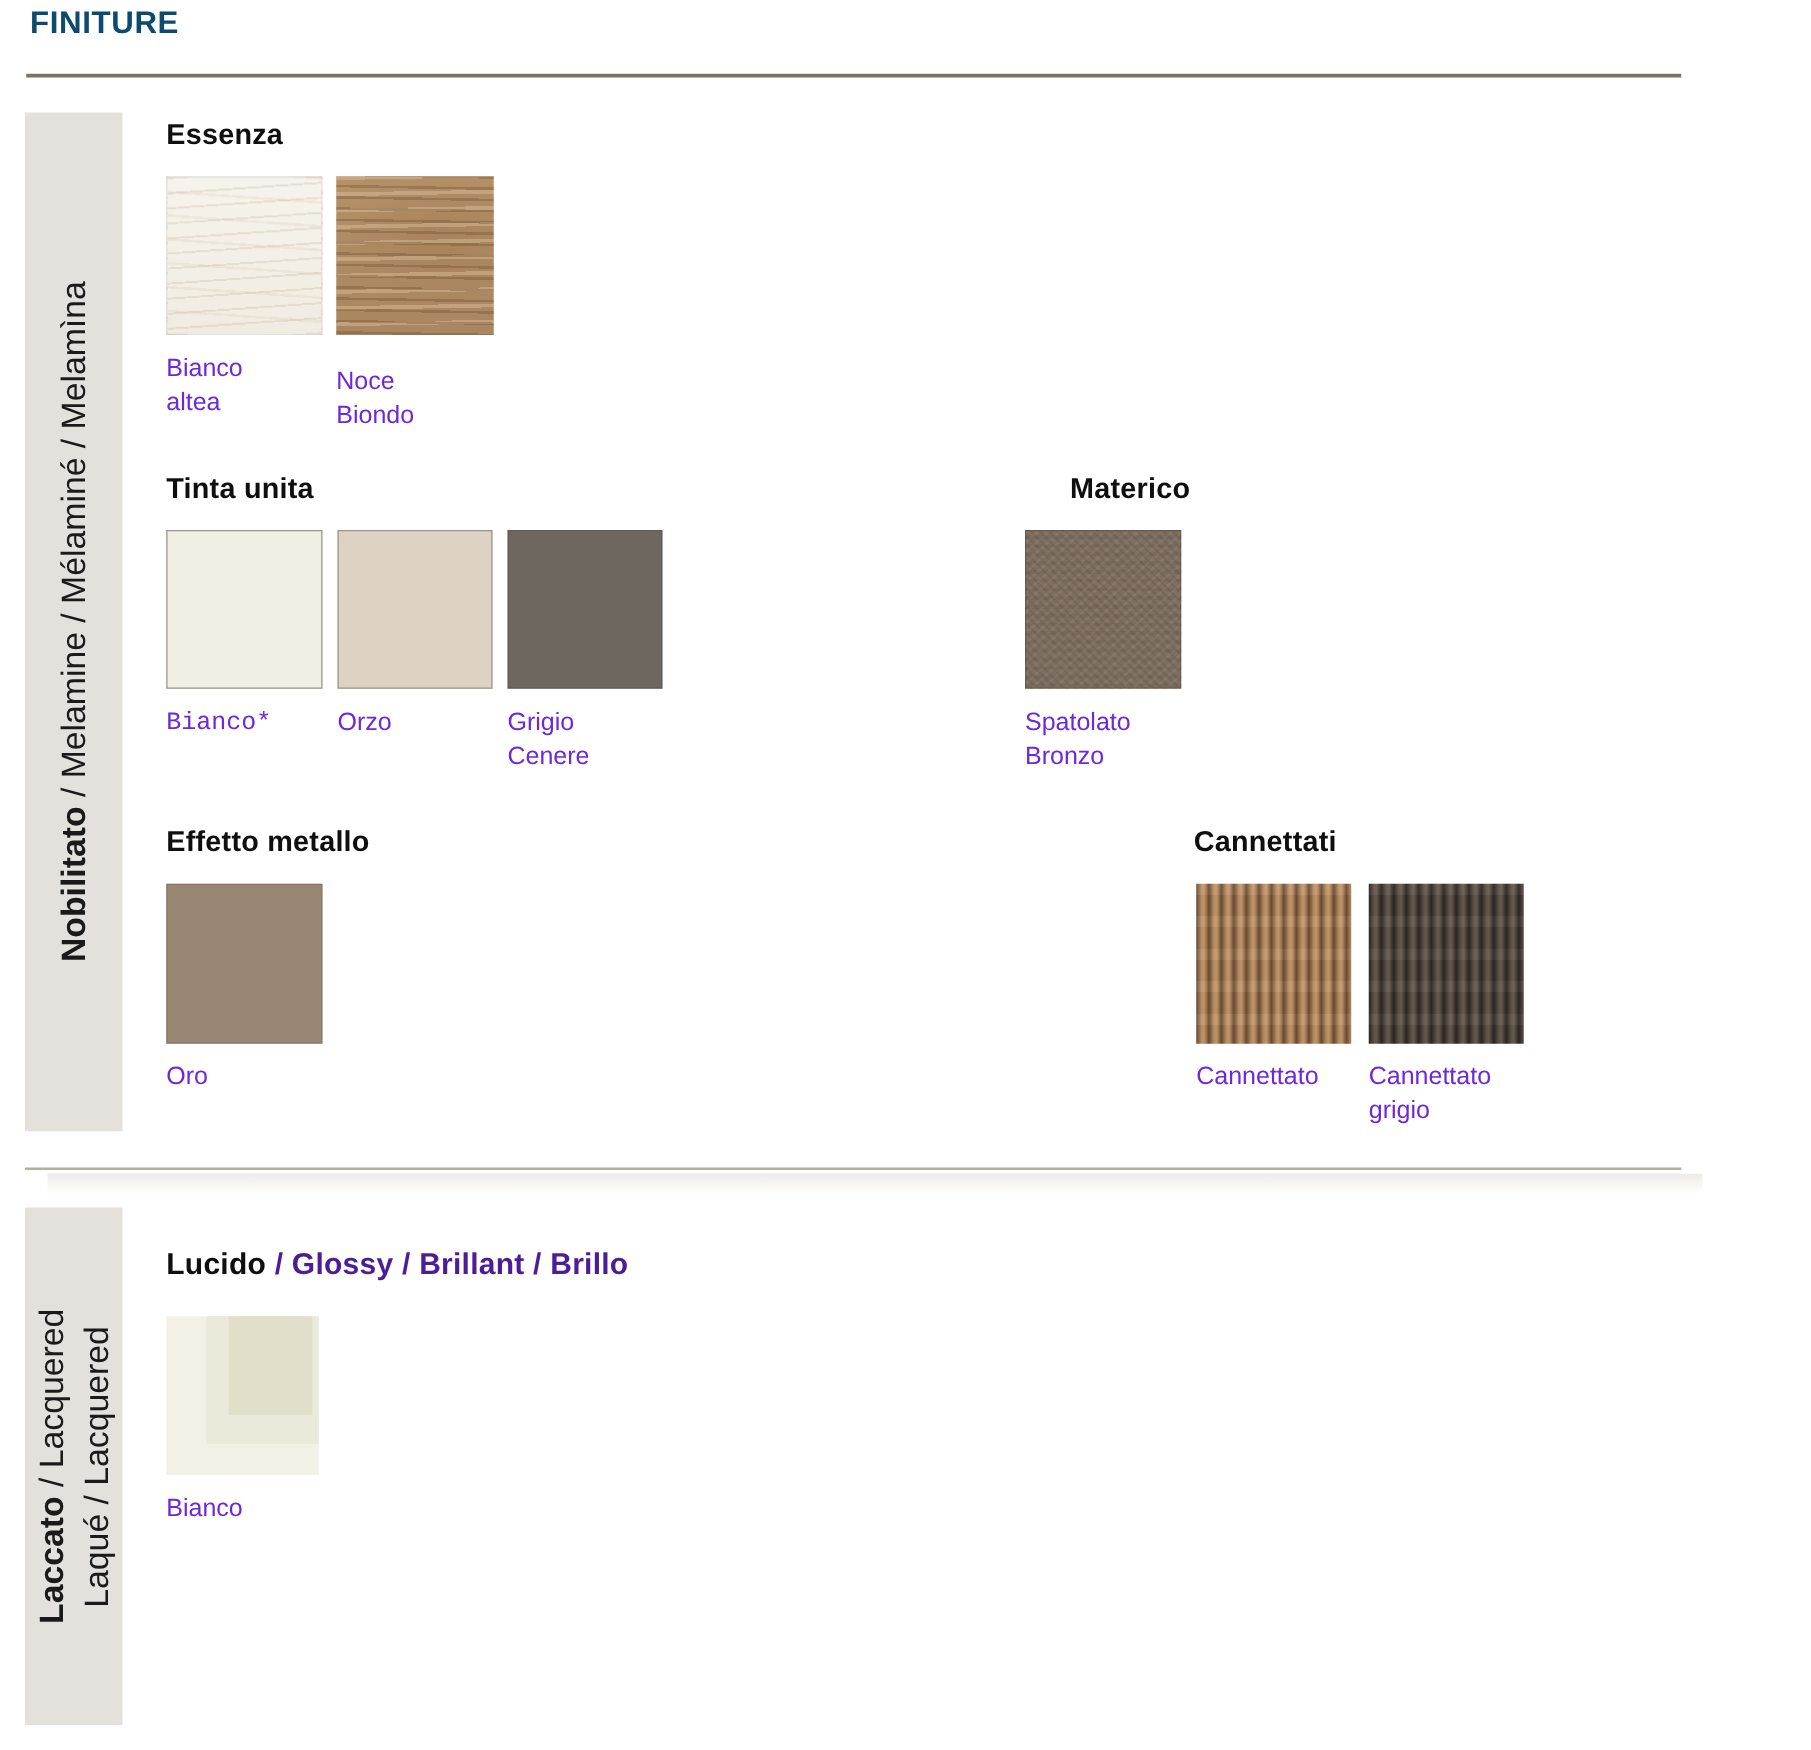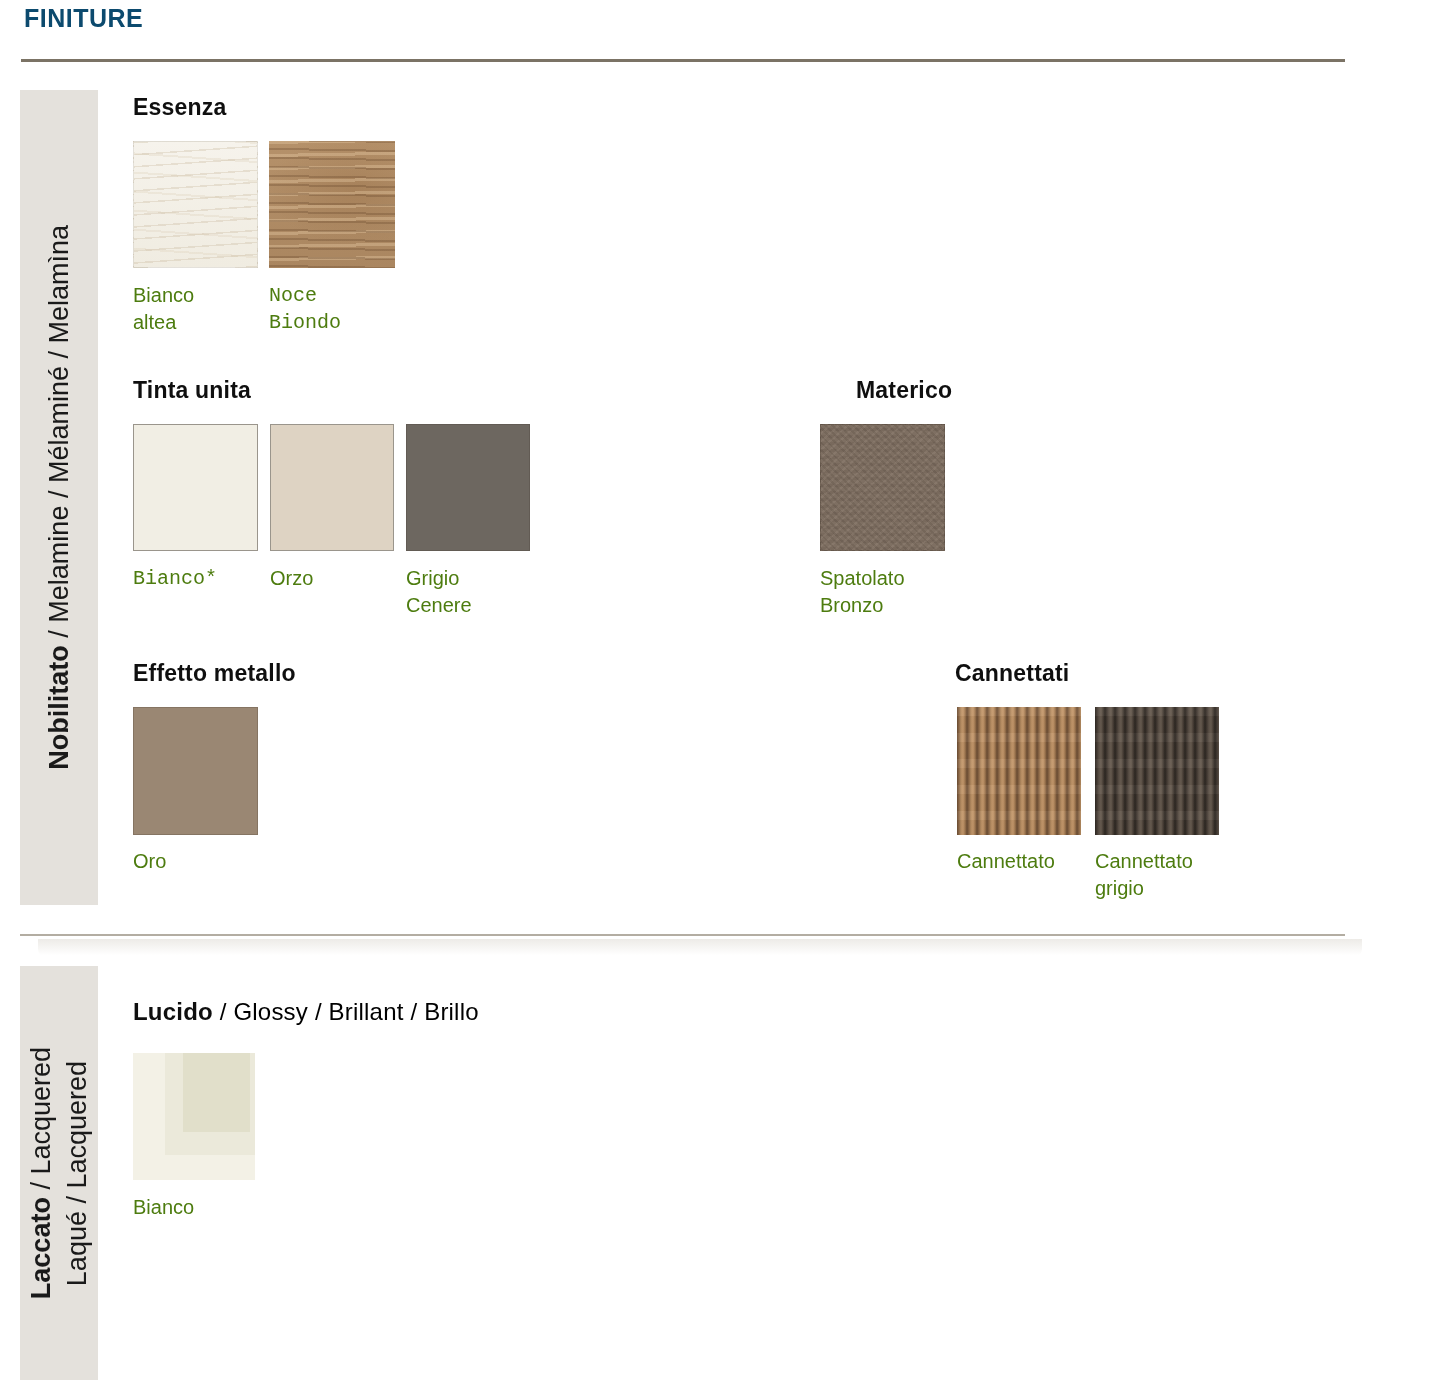--- a/index.html
+++ b/index.html
@@ -37,29 +37,29 @@
     font-size:27px; line-height:36px;
     color:#1a1a1a; white-space:nowrap;
     text-align:center;
   }
   .vtext .b { font-weight:bold; }
 
   .group-heading {
     position:absolute;
     font-size:23px; font-weight:bold; color:#0f0f0f; letter-spacing:.2px;text-align:right;
   }
-  .group-heading .muted { font-weight:normal; color:#000000;margin-top:36px; }
+  .group-heading .muted { font-weight:bold; color:#4c1d95;margin-top:36px; }
 
   .swatch { position:absolute; width:125px; height:127px; }
   .swatch.bordered { border:1px solid #9a958c; }
   .swatch.soft-border { border:1px solid rgba(60,50,40,.22); }
 
   .swatch-label {
     position:absolute;
-    font-size:20px; line-height:27px; color:#4d7c0f;
+    font-size:20px; line-height:27px; color:#6d28d9;
     white-space:pre-line;
   }
 
   
   .tex-bianco-altea {
     background:
       repeating-linear-gradient(176deg, rgba(205,190,165,.38) 0 1.5px, rgba(255,255,255,0) 1.5px 12px),
       repeating-linear-gradient(184deg, rgba(220,208,186,.32) 0 2px, rgba(255,255,255,0) 2px 19px),
       linear-gradient(180deg, #f6f3ec, #f0ece1);
     border:1px solid rgba(0,0,0,.07);
@@ -107,21 +107,21 @@
 
   <aside class="sidebar sidebar-1">
     <div class="vtext"><span class="b">Nobilitato</span><span> / Melamine / Mélaminé / Melamìna</span></div>
   </aside>
 
   <div class="group-heading" style="left:133px; top:94px;">Essenza</div>
   <div class="swatch tex-bianco-altea" style="left:133px; top:141px;"></div>
   <div class="swatch tex-noce-biondo" style="left:269px; top:141px; width:126px;"></div>
   <div class="swatch-label" style="left:133px; top:282px;">Bianco
 altea</div>
-  <div class="swatch-label" style="left:269px; top:282px;font-family:Liberation Mono, monospace;">Noce
+  <div class="swatch-label" style="left:269px; top:292px;">Noce
 Biondo</div>
 
   <div class="group-heading" style="left:133px; top:377px;">Tinta unita</div>
   <div class="swatch bordered" style="left: 133px; top: 424px; background-color: rgb(241, 238, 228);"></div>
   <div class="swatch bordered" style="left: 270px; top: 424px; width: 124px; background-color: rgb(222, 211, 195);"></div>
   <div class="swatch soft-border" style="left: 406px; top: 424px; width: 124px; background-color: rgb(109, 103, 96);"></div>
   <div class="swatch-label" style="left:133px; top:565px;font-family:Liberation Mono, monospace;">Bianco*</div>
   <div class="swatch-label" style="left:270px; top:565px;">Orzo</div>
   <div class="swatch-label" style="left:406px; top:565px;">Grigio
 Cenere</div>

